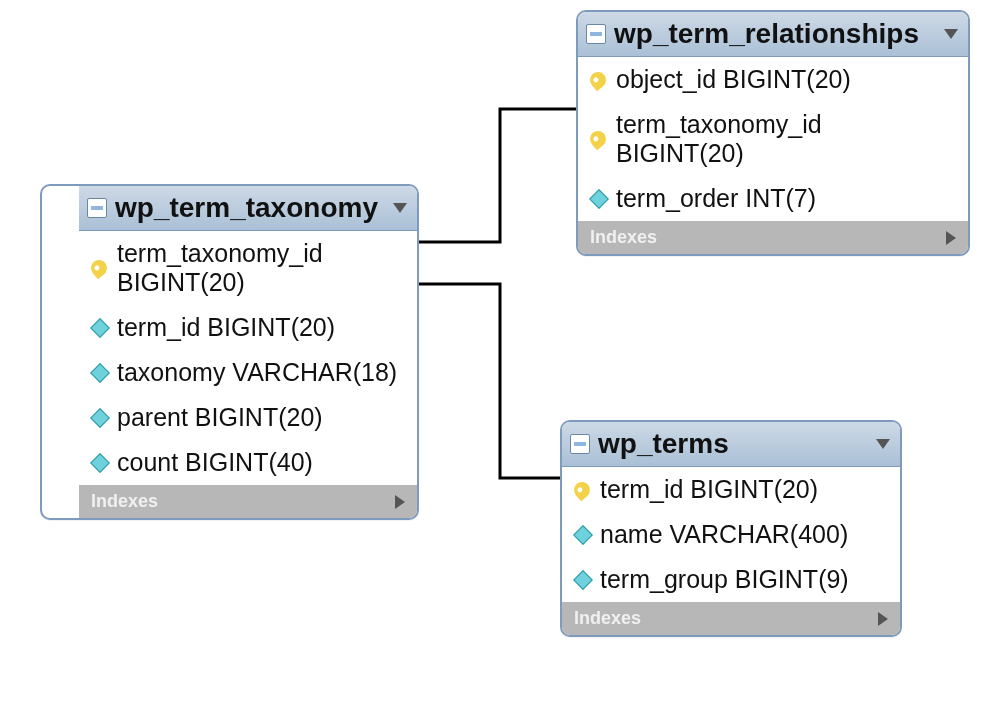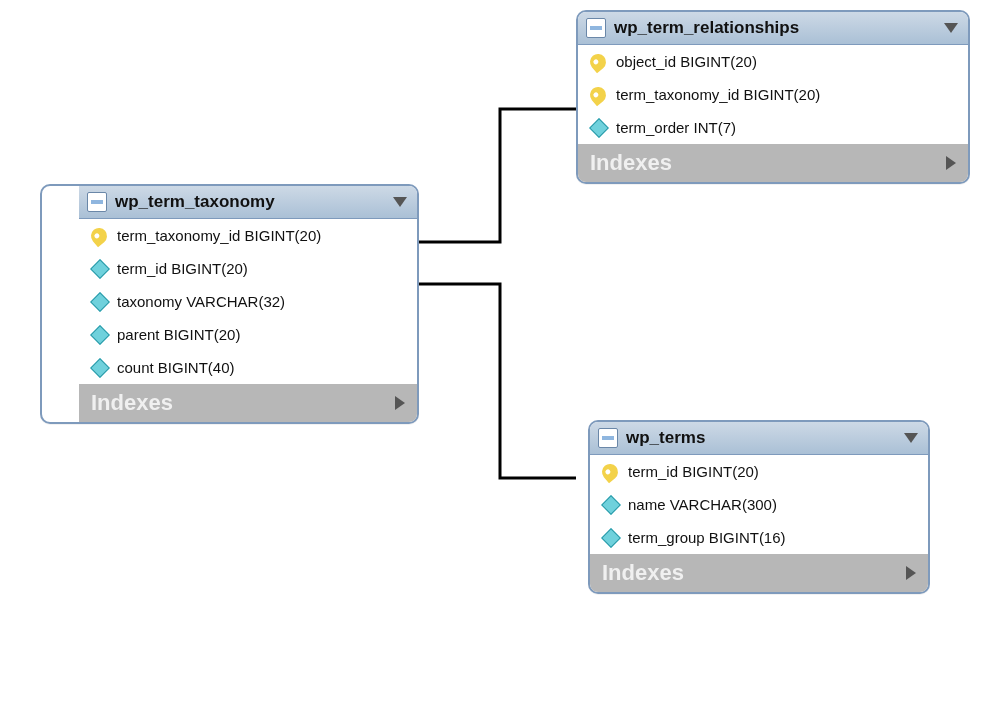--- a/index.html
+++ b/index.html
@@ -35,21 +35,21 @@
     background: linear-gradient(#cdd9e6, #aac0d6);
     border-bottom: 1px solid #7e9abc;
     display: flex;
     align-items: center;
     padding: 6px 10px 6px 8px;
     gap: 8px;
   }
   .table-header .title {
     flex: 1;
     font-weight: bold;
-    font-size: 17px;
+    font-size: 28px;
     color: #111;
   }
   .collapse-arrow {
     width: 0; height: 0;
     border-left: 7px solid transparent;
     border-right: 7px solid transparent;
     border-top: 10px solid #555;
   }
   .tbl-icon {
     width: 18px; height: 18px;
@@ -64,21 +64,21 @@
   .tbl-icon-inner {
     width: 12px; height: 12px;
     background: #8fb6df;
     box-shadow: inset 0 4px 0 #fff, inset 0 -4px 0 #fff;
   }
   .col-row {
     display: flex;
     align-items: center;
     gap: 10px;
     padding: 8px 12px;
-    font-size: 15px;
+    font-size: 25px;
     color: #111;
   }
   .ico {
     width: 16px; height: 16px;
     flex-shrink: 0;
     position: relative;
   }
   .ico-key {
     background: #f3d24a;
     border-radius: 50% 50% 50% 0;
@@ -100,21 +100,21 @@
     margin-left: 2px;
   }
   .indexes-row {
     background: #b7b7b7;
     display: flex;
     align-items: center;
     justify-content: space-between;
     padding: 6px 12px;
     color: #f0f0f0;
     font-weight: bold;
-    font-size: 22px;
+    font-size: 18px;
   }
   .expand-arrow {
     width: 0; height: 0;
     border-top: 7px solid transparent;
     border-bottom: 7px solid transparent;
     border-left: 10px solid #555;
   }
 </style>
 </head>
 <body>
@@ -139,21 +139,21 @@
         <div class="col-row">
           <span class="ico ico-key"></span>
           <span>term_taxonomy_id BIGINT(20)</span>
         </div>
         <div class="col-row">
           <span class="ico ico-diamond"></span>
           <span>term_id BIGINT(20)</span>
         </div>
         <div class="col-row">
           <span class="ico ico-diamond"></span>
-          <span>taxonomy VARCHAR(32)</span>
+          <span>taxonomy VARCHAR(18)</span>
         </div>
         <div class="col-row">
           <span class="ico ico-diamond"></span>
           <span>parent BIGINT(20)</span>
         </div>
         <div class="col-row">
           <span class="ico ico-diamond"></span>
           <span>count BIGINT(40)</span>
         </div>
       </div>
@@ -184,40 +184,40 @@
           <span class="ico ico-diamond"></span>
           <span>term_order INT(7)</span>
         </div>
       </div>
   <div class="indexes-row">
     <span>Indexes</span>
     <span class="expand-arrow"></span>
   </div>
 </div>
 
-<div class="table-box" id="box-wp_terms" style="left: 588px; top: 420px; width: 338px;">
+<div class="table-box" id="box-wp_terms" style="left: 560px; top: 420px; width: 338px;">
   <div class="table-header">
     <span class="tbl-icon">
           <span class="tbl-icon-inner"></span>
         </span>
     <span class="title">wp_terms</span>
     <span class="collapse-arrow"></span>
   </div>
   <div class="cols">
         <div class="col-row">
           <span class="ico ico-key"></span>
           <span>term_id BIGINT(20)</span>
         </div>
         <div class="col-row">
           <span class="ico ico-diamond"></span>
-          <span>name VARCHAR(300)</span>
-        </div>
-        <div class="col-row">
-          <span class="ico ico-diamond"></span>
-          <span>term_group BIGINT(16)</span>
+          <span>name VARCHAR(400)</span>
+        </div>
+        <div class="col-row">
+          <span class="ico ico-diamond"></span>
+          <span>term_group BIGINT(9)</span>
         </div>
       </div>
   <div class="indexes-row">
     <span>Indexes</span>
     <span class="expand-arrow"></span>
   </div>
 </div>
 
 </div>
 

